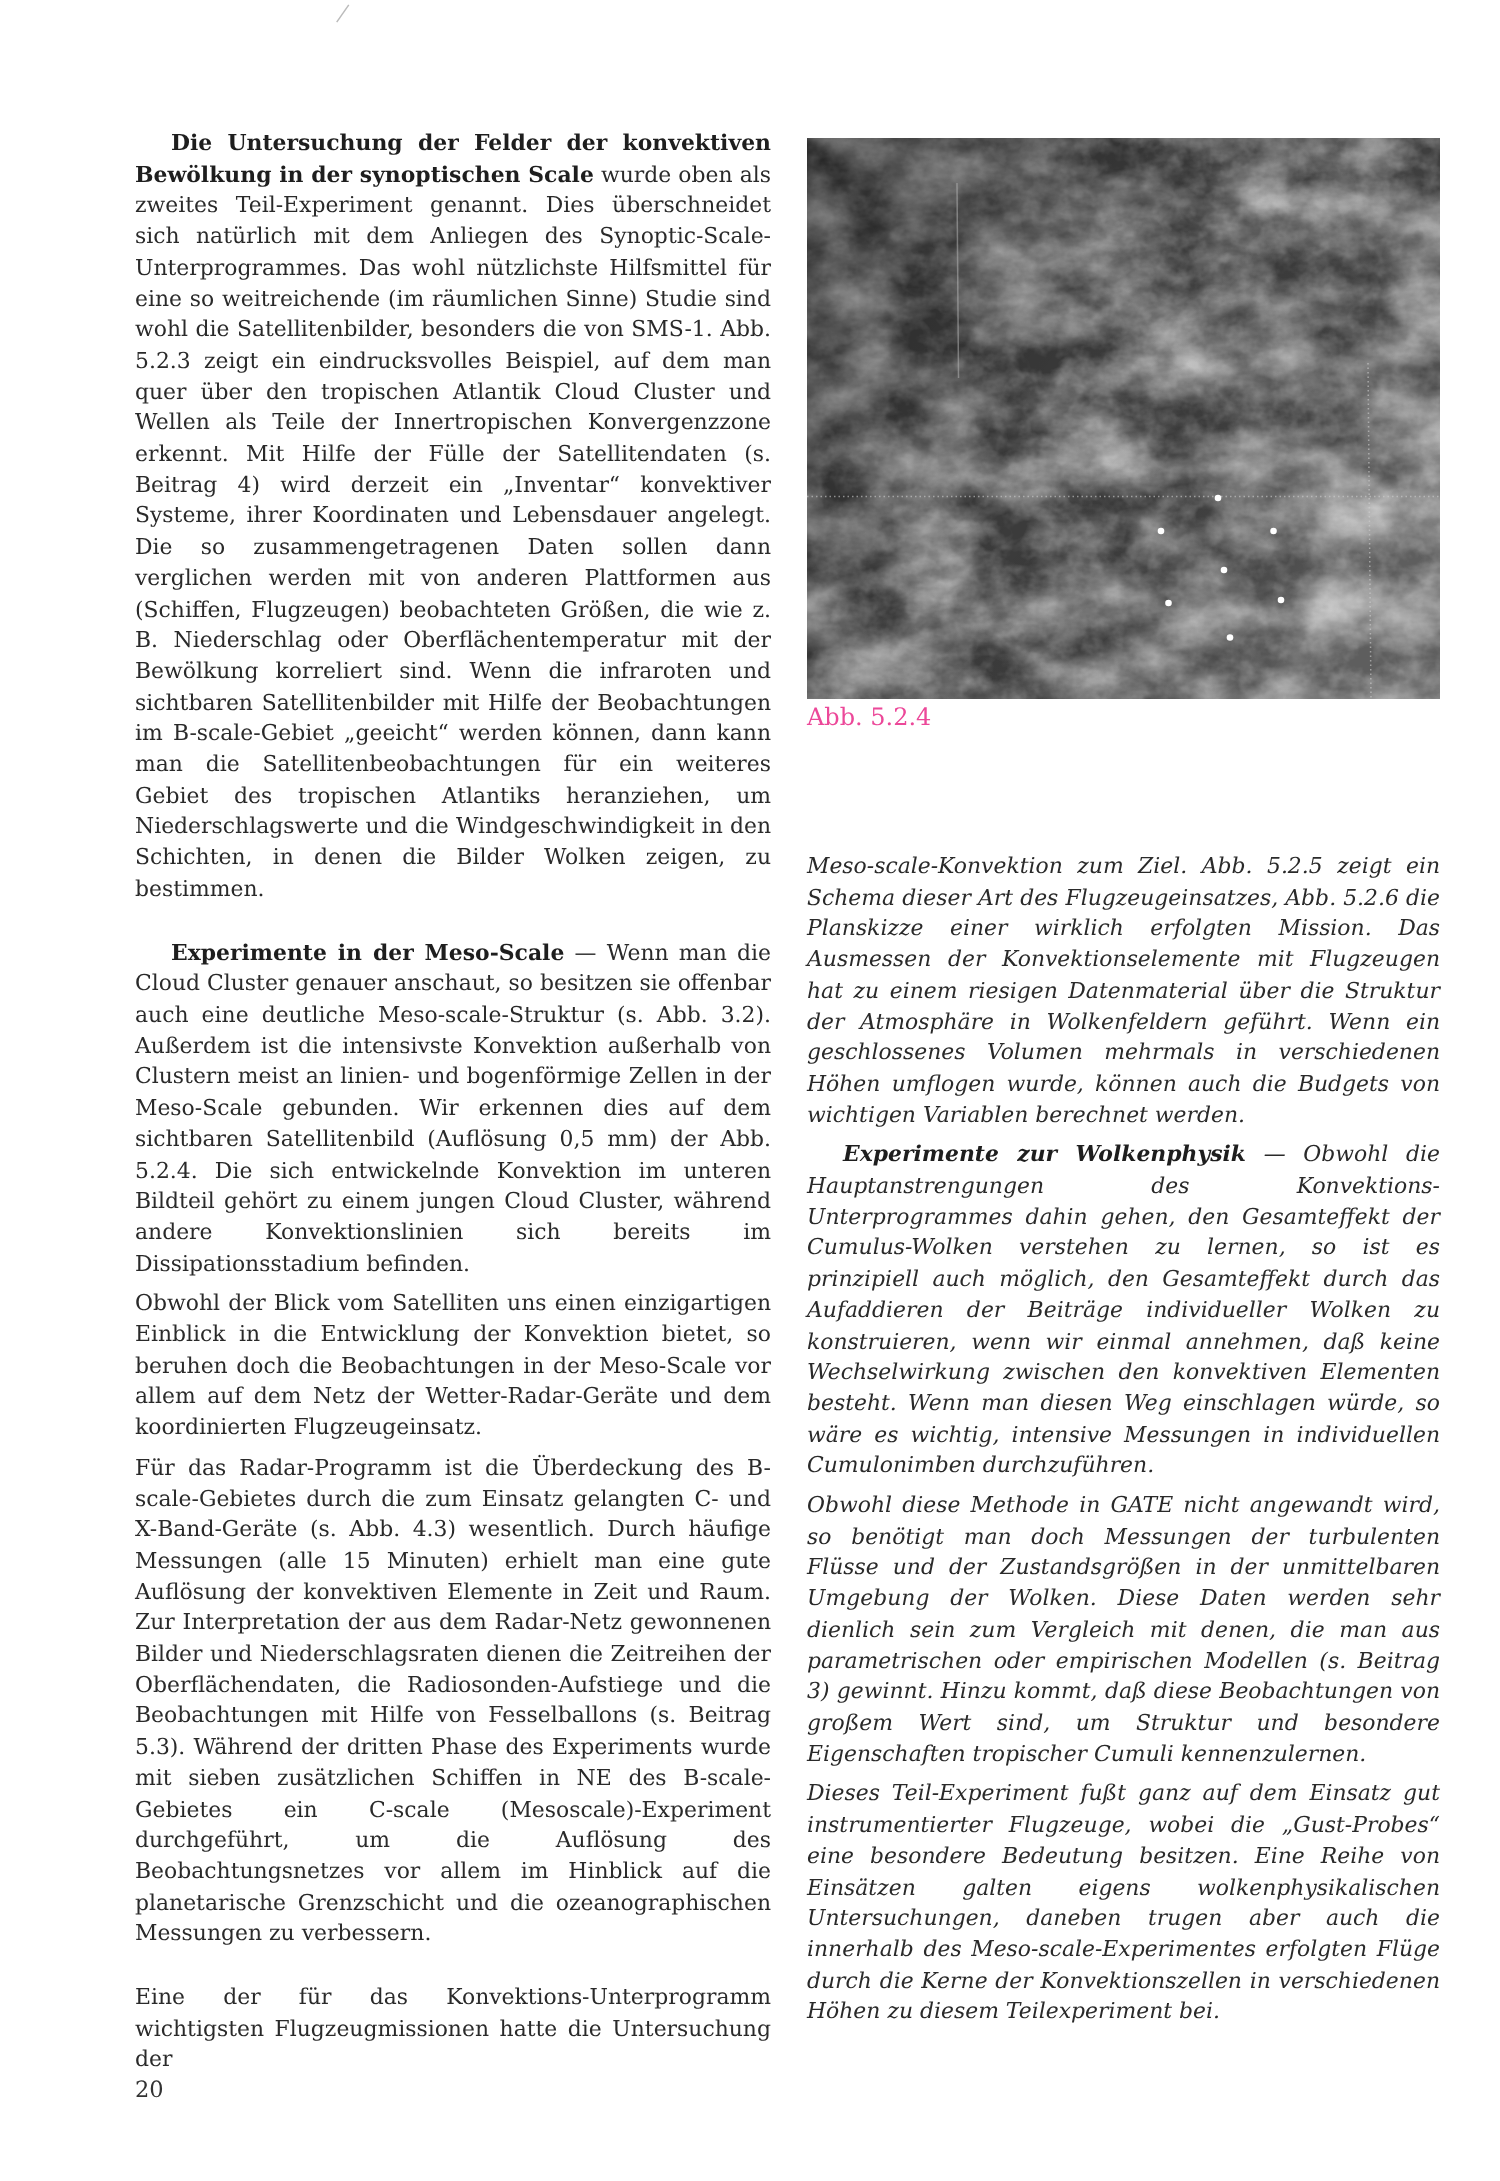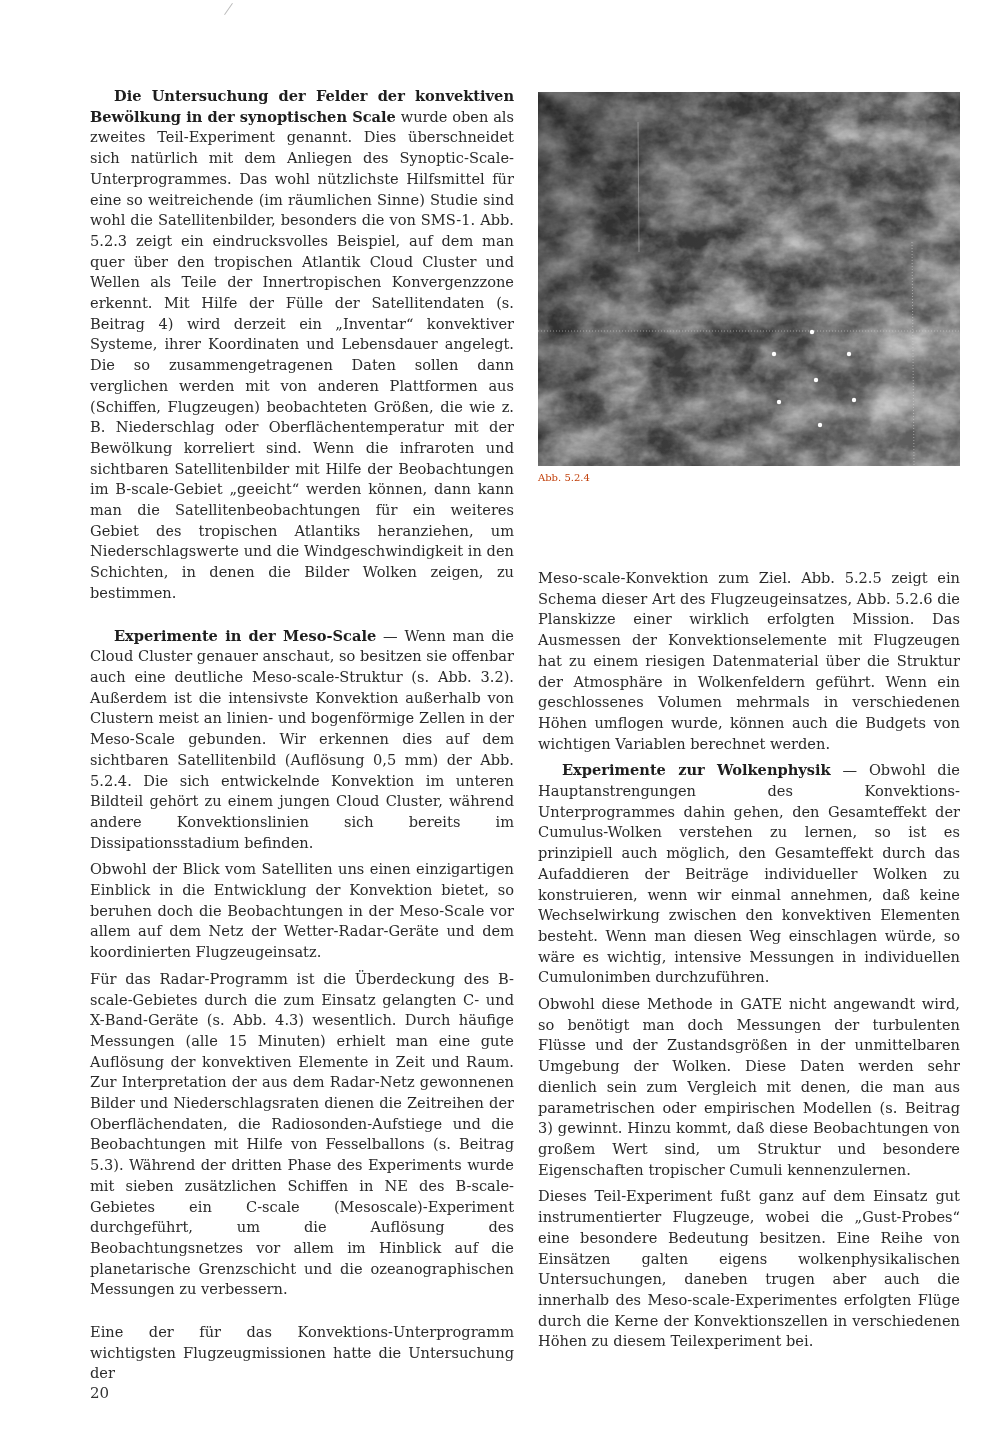--- a/index.html
+++ b/index.html
@@ -1,25 +1,25 @@
 <!DOCTYPE html>
 <html><head>
 <meta charset="utf-8">
 <style>
   html, body { margin:0; padding:0; background:#ffffff; }
   body { width:1000px; height:1454px; position:relative; overflow:hidden; font-family:"DejaVu Serif", serif; color:#2a2a2a; }
   .col { position:absolute; top:86px; font-size:14.6px; line-height:20.7px; text-align:justify; hyphens:manual; }
   .col-left { left:90px; width:424px; }
-  .col-right { left:538px; width:422px; top:568px; }
+  .col-right { left:538px; width:422px; top:568px;font-style:italic; }
   p { margin:0 0 6px 0; }
   p.gap { margin-top:22px; }
   b { font-weight:bold; color:#1e1e1e;margin-left:24px; }
   .figure { position:absolute; left:538px; top:92px; width:422px; height:374px; background:#3a3a3a; overflow:hidden; }
   .figure svg { display:block; }
-  .caption { position:absolute; left:538px; top:470px; width:422px; font-size:10px; line-height:16.4px; color:#c2410c; text-align:justify; }
+  .caption { position:absolute; left:538px; top:470px; width:422px; font-size:16px; line-height:16.4px; color:#ec4899; text-align:justify; }
   .caption .lbl { display:block; }
   .page-num { position:absolute; left:90px; top:1384px; font-size:15px; color:#333; }
   .mark { position:absolute; left:228px; top:2px; width:1px; height:14px; background:#bbb; transform:rotate(35deg); }
 </style>
 </head>
 <body>
 
 <div class="mark"></div>
 
 <div class="col col-left">

